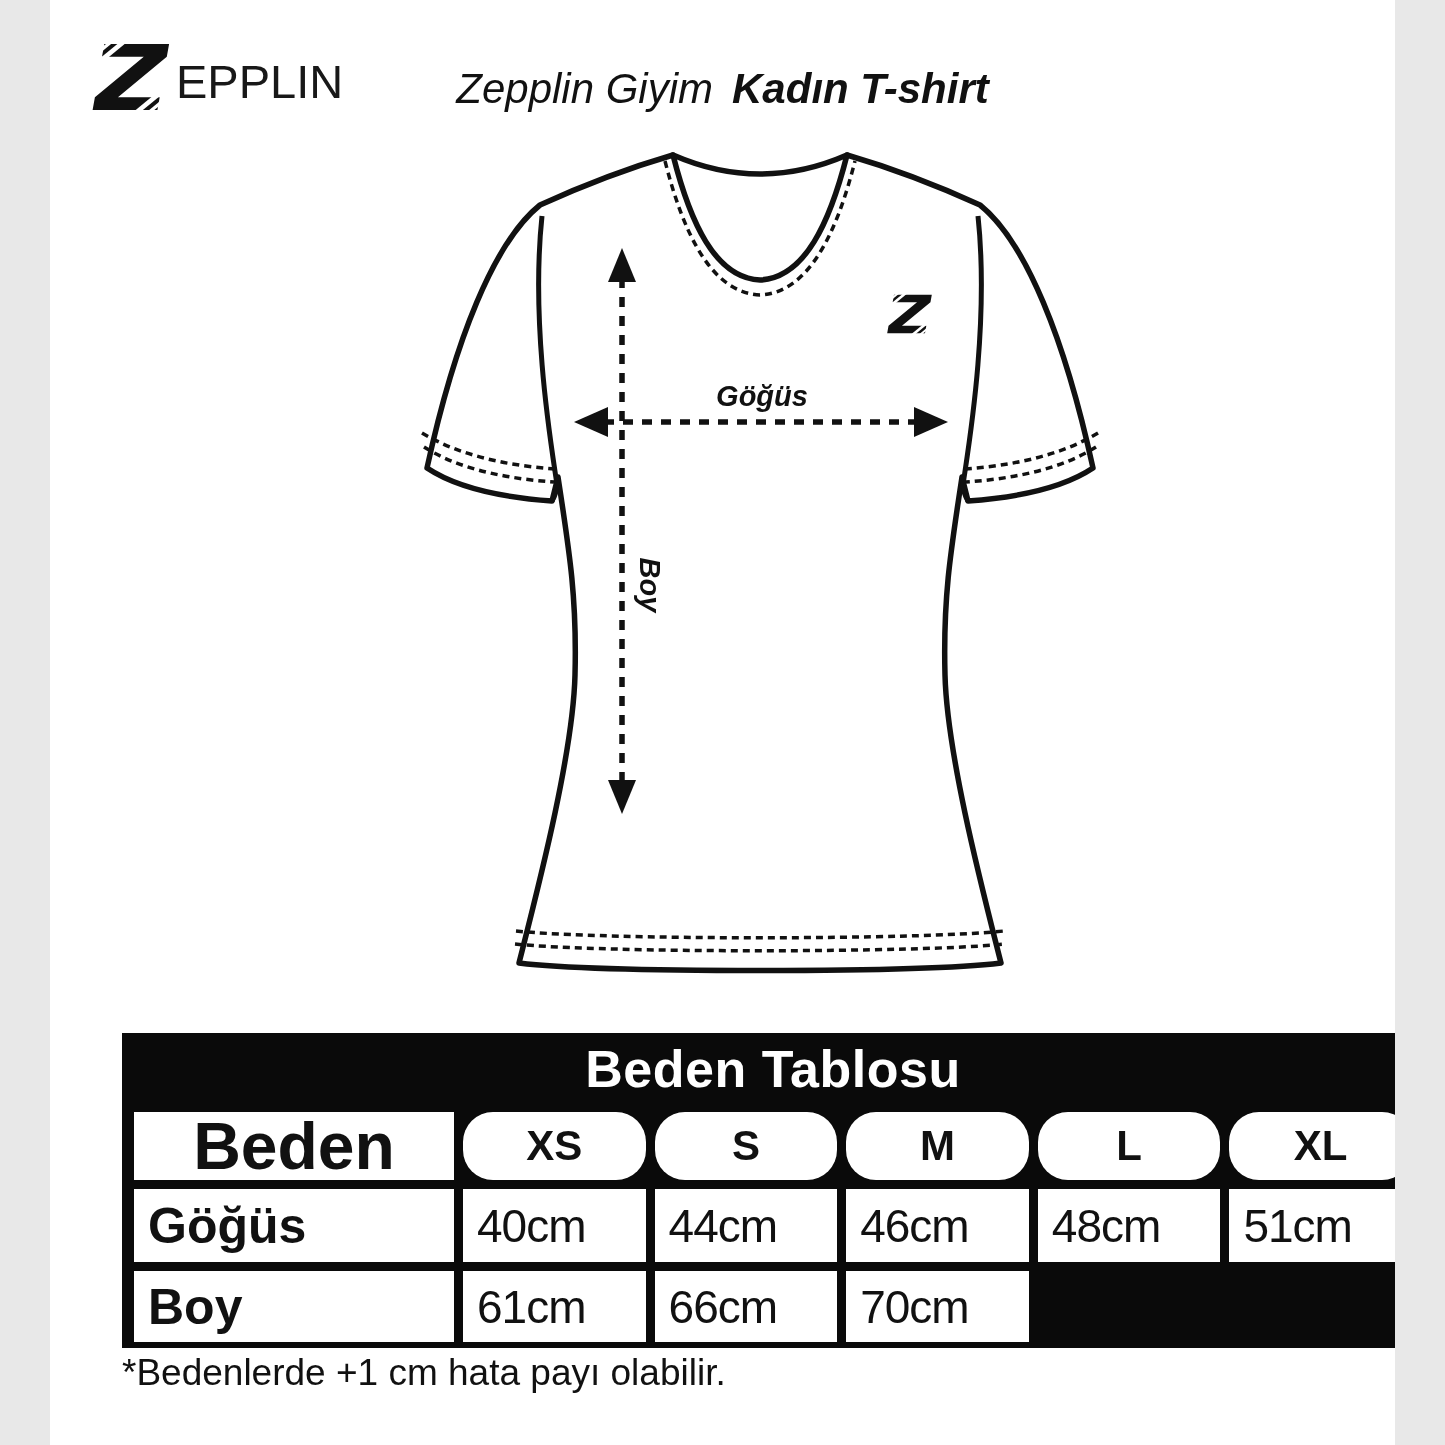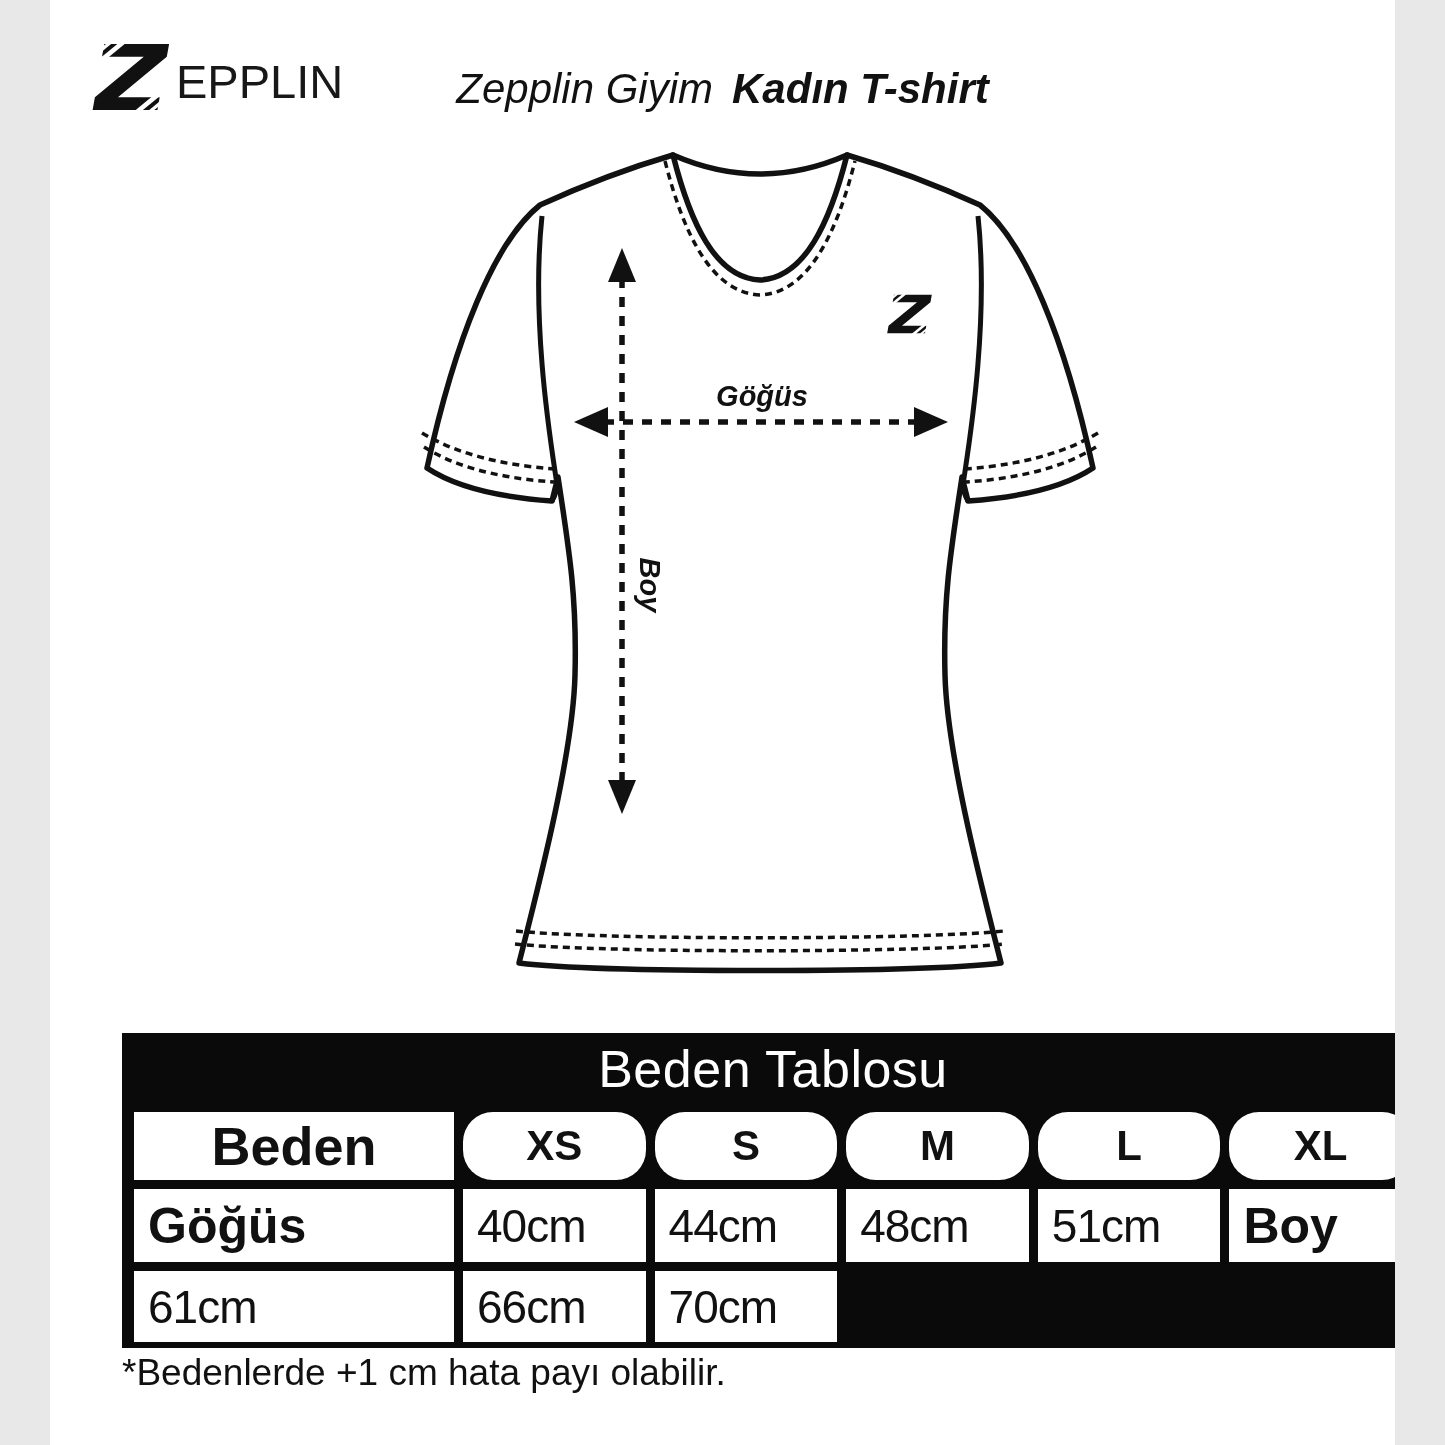--- a/index.html
+++ b/index.html
@@ -16,26 +16,26 @@
   }
   .page-title .t-brand{font-weight:500;margin-right:19px;}
   .page-title .t-product{font-weight:800;}
   
   .shirt-wrap{position:absolute;left:0;top:130px;width:1445px;height:880px;}
   .shirt-wrap svg{display:block;}
   .lbl{font-family:"Liberation Sans",sans-serif;font-size:29px;font-style:italic;font-weight:600;fill:#111;}
   
   .size-table{position:absolute;left:72px;top:1033px;width:1302px;background:#0a0a0a;}
   .band{height:71px;display:flex;align-items:center;justify-content:center;
-        color:#fff;font-size:52px;font-weight:normal;letter-spacing:0.5px;}
+        color:#fff;font-size:52px;font-weight:bold;letter-spacing:0.5px;}
   .grid{display:grid;grid-template-columns:320px repeat(5,1fr);
         grid-template-rows:68px 73px 71px;gap:9px;padding:8px 12px 6px 12px;}
   .cell{background:#ffffff;display:flex;align-items:center;overflow:hidden;}
   .c-center{justify-content:center;}
-  .col-head{font-size:54px;font-weight:bold;}
+  .col-head{font-size:66px;font-weight:bold;}
   .size-head{font-size:42px;font-weight:bold;border-radius:30px;}
   .row-label{font-size:50px;font-weight:bold;padding-left:14px;}
   .value{font-size:46px;font-weight:400;padding-left:14px;letter-spacing:-1px;}
   
   .footnote{position:absolute;left:72px;top:1352px;font-size:37px;font-weight:400;}
 </style>
 </head>
 <body>
 
 <div class="canvas">
@@ -123,20 +123,21 @@
       <div class="cell c-center col-head">Beden</div>
       <div class="cell c-center size-head">XS</div>
       <div class="cell c-center size-head">S</div>
       <div class="cell c-center size-head">M</div>
       <div class="cell c-center size-head">L</div>
       <div class="cell c-center size-head">XL</div>
 
       <div class="cell row-label">Göğüs</div>
       <div class="cell value">40cm</div>
       <div class="cell value">44cm</div>
+      <div class="cell value">46cm</div>
       <div class="cell value">48cm</div>
       <div class="cell value">51cm</div>
 
       <div class="cell row-label">Boy</div>
       <div class="cell value">61cm</div>
       <div class="cell value">66cm</div>
       <div class="cell value">70cm</div>
     </div>
   </div>
 

